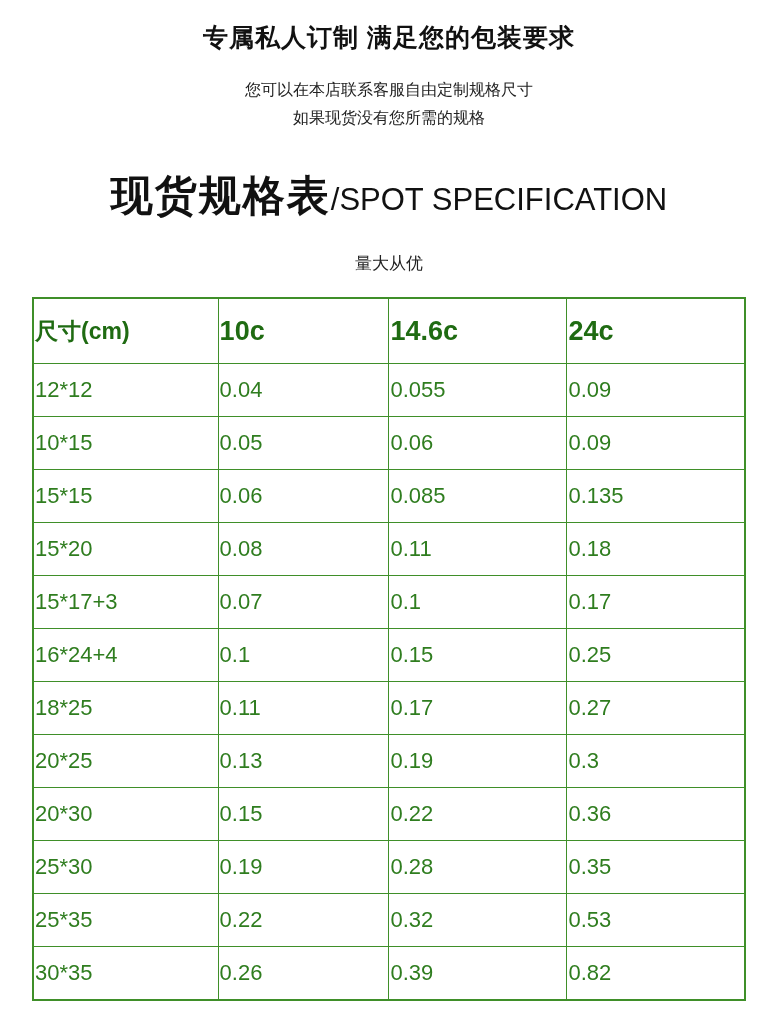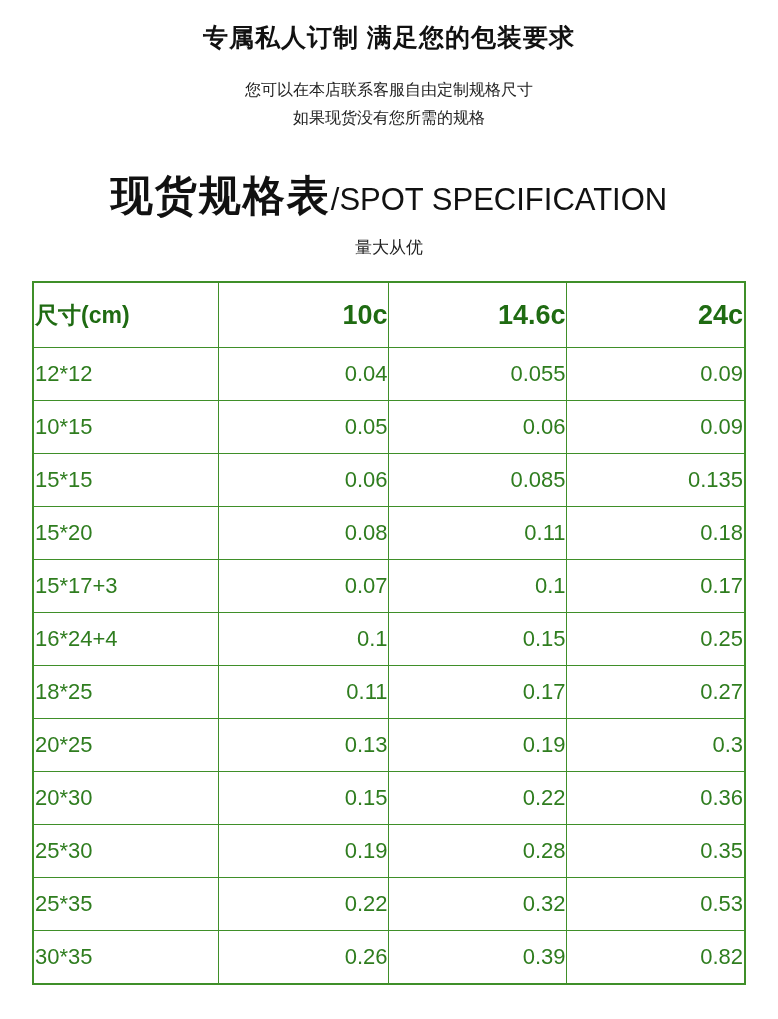--- a/index.html
+++ b/index.html
@@ -52,37 +52,37 @@
     font-size: 31px;
     font-weight: normal;
     color: #111111;
     letter-spacing: 0px;
     vertical-align: baseline;
   }
   .tagline {
     text-align: center;
     font-size: 17px;
     color: #222222;
-    margin-top: 12px;
+    margin-top: 28px;
     font-family: Liberation Serif, serif;
   }
   .table-wrap {
     margin: 22px auto 0 auto;
     width: 714px;
   }
   table.spec {
     width: 100%;
     border-collapse: collapse;
     table-layout: fixed;
     border: 2px solid #3f8f29;
   }
   table.spec th, table.spec td {
     border: 1px solid #3f8f29;
     color: #2f7d1f;
-    text-align: right;
+    text-align: left;
     height: 50px;
     font-size: 21px;
     font-weight: normal;
   }
   table.spec thead th {
     height: 62px;
     font-size: 27px;
     font-weight: bold;
     color: #1f6b12;
   }

